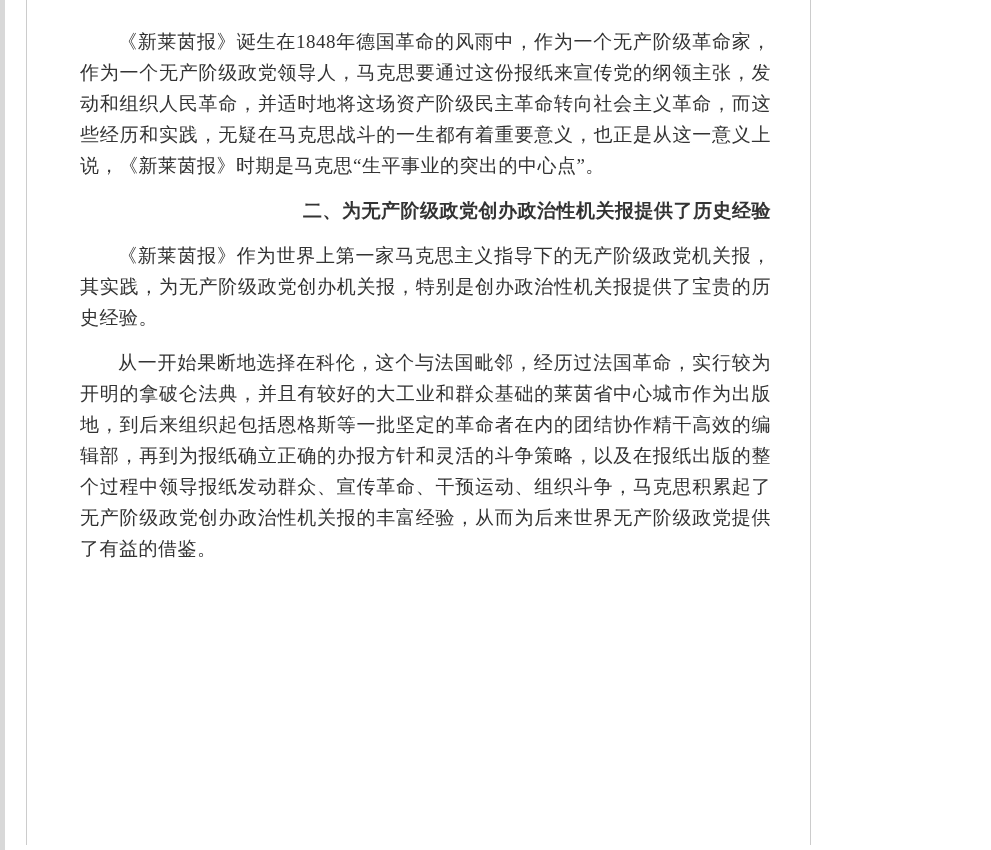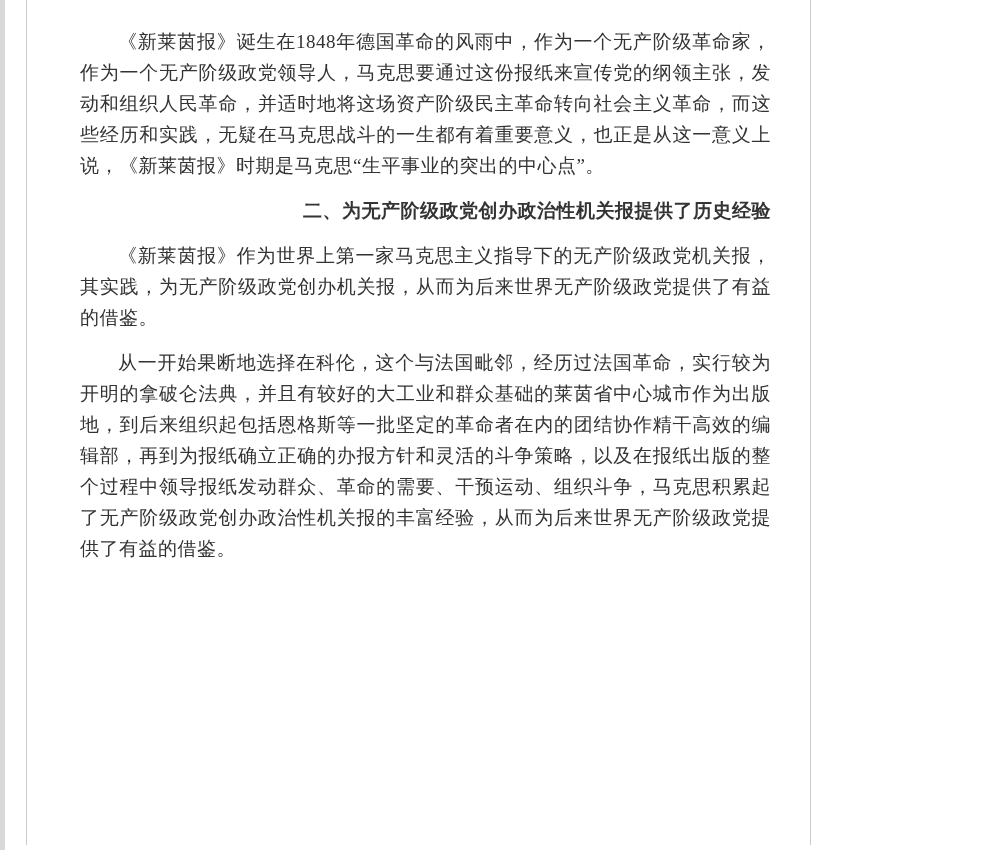--- a/index.html
+++ b/index.html
@@ -50,16 +50,16 @@
   }
 </style>
 </head>
 <body>
 
 <div>
   <div class="left-strip"></div>
   <div class="content-column">
     <p>《新莱茵报》诞生在1848年德国革命的风雨中，作为一个无产阶级革命家，作为一个无产阶级政党领导人，马克思要通过这份报纸来宣传党的纲领主张，发动和组织人民革命，并适时地将这场资产阶级民主革命转向社会主义革命，而这些经历和实践，无疑在马克思战斗的一生都有着重要意义，也正是从这一意义上说，《新莱茵报》时期是马克思“生平事业的突出的中心点”。</p>
     <h2>二、为无产阶级政党创办政治性机关报提供了历史经验</h2>
-    <p>《新莱茵报》作为世界上第一家马克思主义指导下的无产阶级政党机关报，其实践，为无产阶级政党创办机关报，从而为后来世界无产阶级政党提供了有益的借鉴。</p>
-    <p>从一开始果断地选择在科伦，这个与法国毗邻，经历过法国革命，实行较为开明的拿破仑法典，并且有较好的大工业和群众基础的莱茵省中心城市作为出版地，到后来组织起包括恩格斯等一批坚定的革命者在内的团结协作精干高效的编辑部，再到为报纸确立正确的办报方针和灵活的斗争策略，以及在报纸出版的整个过程中领导报纸发动群众、革命的需要、干预运动、组织斗争，马克思积累起了无产阶级政党创办政治性机关报的丰富经验，从而为后来世界无产阶级政党提供了有益的借鉴。</p>
+    <p>《新莱茵报》作为世界上第一家马克思主义指导下的无产阶级政党机关报，其实践，为无产阶级政党创办机关报，特别是创办政治性机关报提供了宝贵的历史经验。</p>
+    <p>从一开始果断地选择在科伦，这个与法国毗邻，经历过法国革命，实行较为开明的拿破仑法典，并且有较好的大工业和群众基础的莱茵省中心城市作为出版地，到后来组织起包括恩格斯等一批坚定的革命者在内的团结协作精干高效的编辑部，再到为报纸确立正确的办报方针和灵活的斗争策略，以及在报纸出版的整个过程中领导报纸发动群众、宣传革命、干预运动、组织斗争，马克思积累起了无产阶级政党创办政治性机关报的丰富经验，从而为后来世界无产阶级政党提供了有益的借鉴。</p>
   </div>
 </div>
 
 </body></html>

